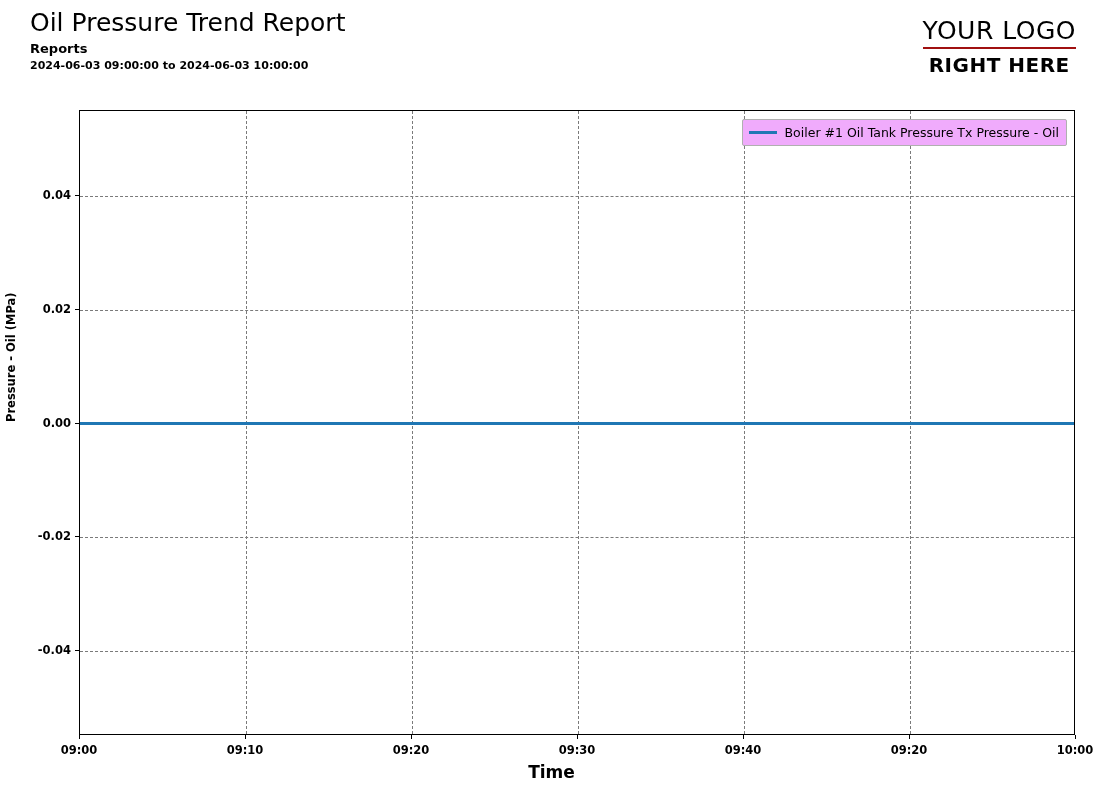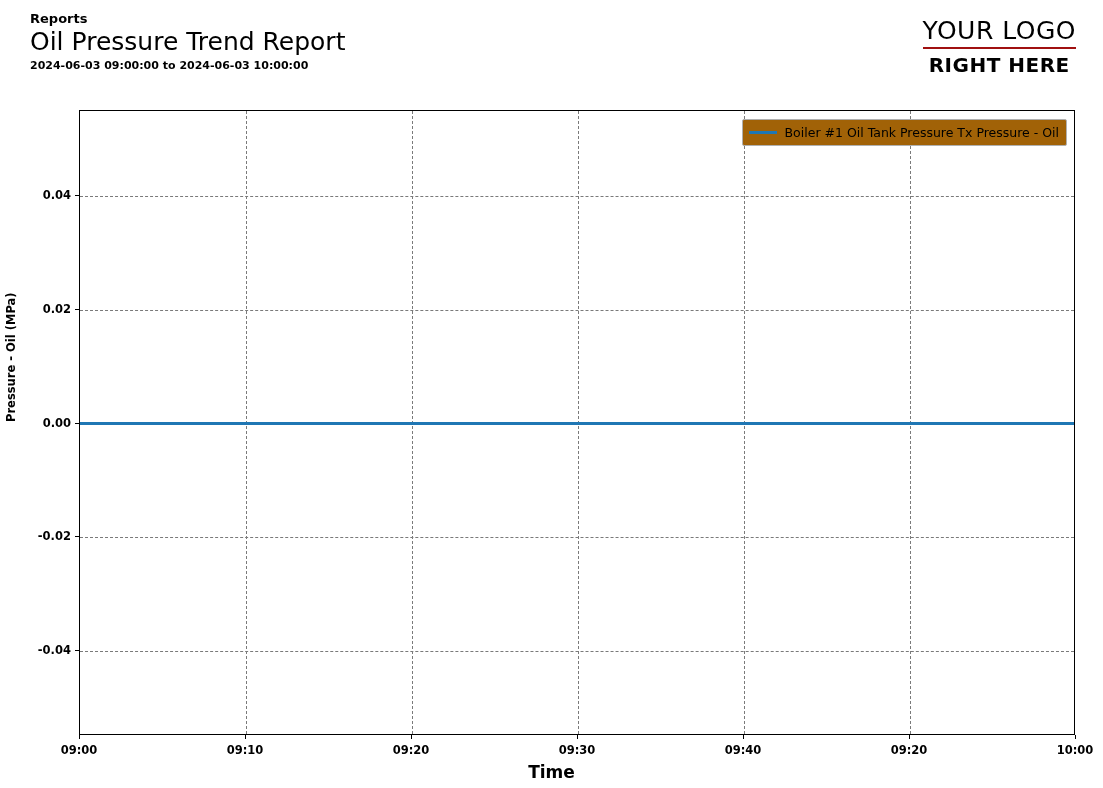--- a/index.html
+++ b/index.html
@@ -162,21 +162,21 @@
     transform: rotate(-90deg);
     transform-origin: left top;
     white-space: nowrap;
   }
 
   
   #legend {
     position: absolute;
     right: 7px;
     top: 8px;
-    background: #a16207;
+    background: #f0abfc;
     border: 1px solid #b0b0b0;
     border-radius: 2px;
     padding: 4px 7px 4px 6px;
     display: flex;
     align-items: center;
     gap: 8px;
     box-sizing: border-box;
     height: 27px;
   }
   #legend-swatch {
@@ -188,22 +188,22 @@
   #legend-label {
     font-size: 12.5px;
     white-space: nowrap;
   }
 </style>
 </head>
 <body>
 
 <div id="header">
   <div id="title-block">
+    <div id="report-title">Oil Pressure Trend Report</div>
     <div id="report-subtitle">Reports</div>
-    <div id="report-title">Oil Pressure Trend Report</div>
     <div id="report-range">2024-06-03 09:00:00 to 2024-06-03 10:00:00</div>
   </div>
   <div id="logo-block">
     <div id="logo-top">YOUR LOGO</div>
     <div id="logo-rule" style="background: rgb(160, 16, 16);"></div>
     <div id="logo-bottom">RIGHT HERE</div>
   </div>
 </div>
 
 <div id="chart-area">

